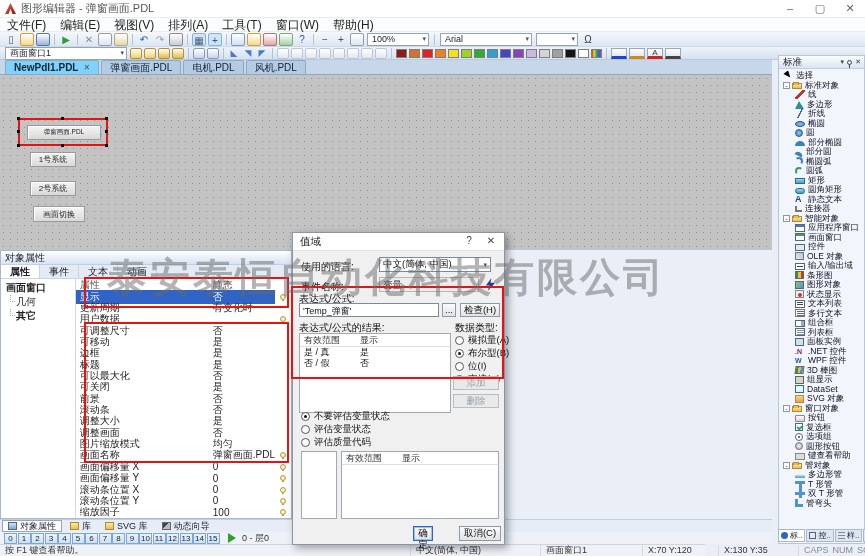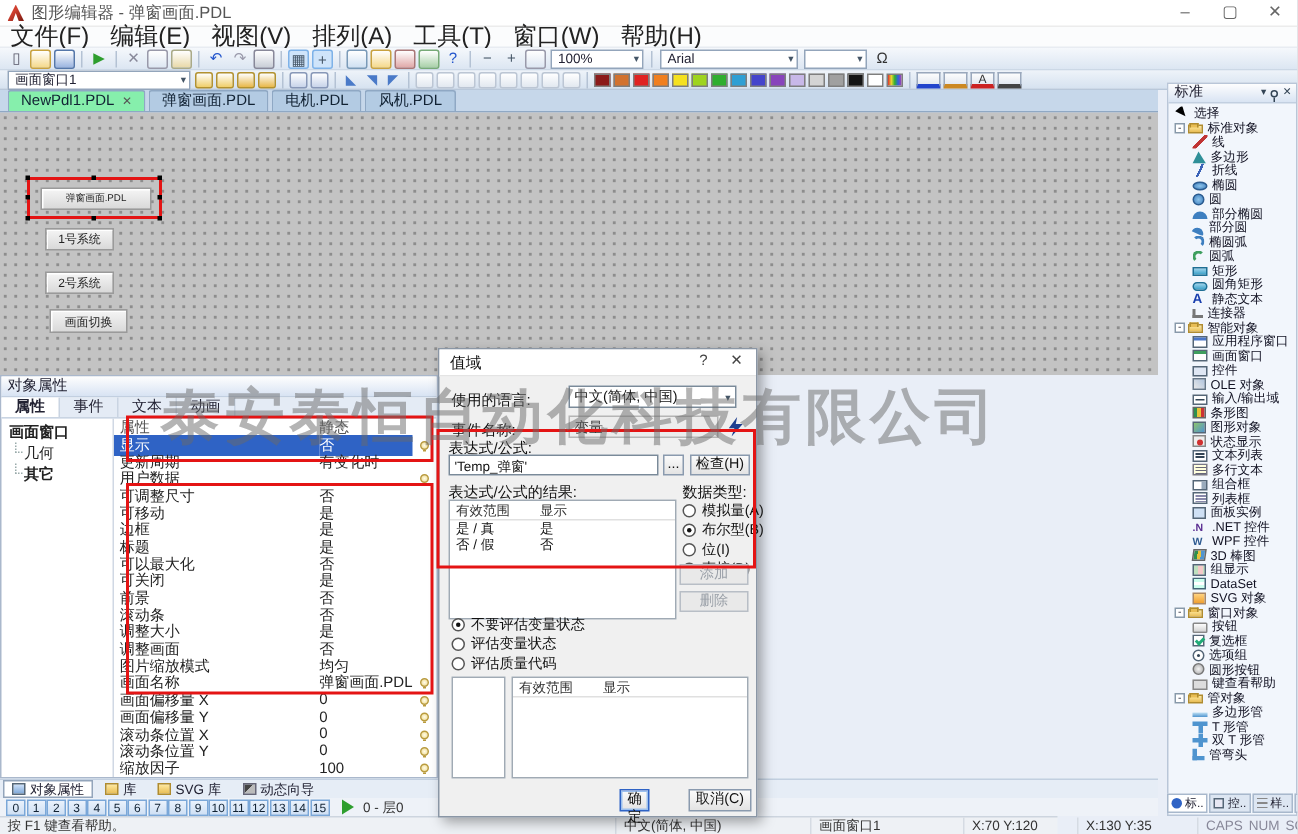--- a/index.html
+++ b/index.html
@@ -7,40 +7,40 @@
   .frame{position:relative;width:865px;height:556px;background:#e9eef7;overflow:hidden;
          font-family:"Liberation Sans","DejaVu Sans",sans-serif;font-size:11px;color:#222}
 
   
   .titlebar{position:absolute;left:0;top:0;width:865px;height:18px;background:#fff;display:flex;align-items:center;border-bottom:1px solid #ececec}
   .applogo{width:11px;height:11px;margin:0 5px;background:linear-gradient(135deg,#d04030 40%,#7a1a10);clip-path:polygon(0 100%,50% 0,100% 100%,68% 100%,50% 52%,32% 100%)}
   .titletext{font-size:11px;color:#555}
   .winbtns{margin-left:auto;display:flex}
   .wbtn{width:30px;height:18px;text-align:center;line-height:16px;color:#666;font-size:11px}
   .menubar{position:absolute;left:0;top:18px;width:865px;height:14px;background:#fbfcfd;display:flex;align-items:center;border-bottom:1px solid #e8ecf2}
-  .mitem{padding:0 7px;font-size:16px;line-height:14px;color:#222}
+  .mitem{padding:0 7px;font-size:12px;line-height:14px;color:#222}
 
   
   .toolbar1{position:absolute;left:0;top:32px;width:865px;height:15px;background:linear-gradient(#f5f8fc,#dce6f2);display:flex;align-items:center;padding-left:3px;border-bottom:1px solid #ccd8e6}
   .toolbar2{position:absolute;left:0;top:47px;width:865px;height:13px;background:linear-gradient(#eef3f9,#d6e2f0);display:flex;align-items:center;padding-left:3px;border-bottom:1px solid #b9c8da}
   .ticon{width:14px;height:13px;margin:0 1px;border-radius:2px;font-size:10px;line-height:13px;text-align:center;flex:none;overflow:hidden}
   .toolbar2 .ticon{width:12px;height:11px;font-size:9px;line-height:11px}
   .tsel{background:#cfe4fa;border:1px solid #7eb2e8}
   .tsep{width:1px;height:11px;background:#b4c2d4;margin:0 3px;flex:none}
   .tcombo{height:13px;background:#fff;border:1px solid #93a5bb;font-size:9px;display:flex;align-items:center;padding:0 2px 0 4px;flex:none;margin:0 2px}
   .tcombo .cv{flex:1;overflow:hidden;white-space:nowrap;line-height:11px;color:#223}
   .arr{font-size:7px;color:#456;margin-left:2px}
   .swatch{width:11px;height:9px;border:1px solid #7e7e7e;margin:0 1px;flex:none}
   .sw-multi{background:linear-gradient(90deg,#e03030,#e8d830,#30b030,#3060e0,#b040b0)}
   .ctool{width:16px;height:11px;margin:0 1px;background:linear-gradient(#fdfdfd,#e4e9f1);border:1px solid #9aa8bc;flex:none;font-size:8px;line-height:8px;text-align:center;color:#333}
 
   
   .tabbar{position:absolute;left:0;top:60px;width:772px;height:15px;background:#c6d7ea;border-bottom:1px solid #8fa8c4;display:flex;align-items:flex-end;padding-left:5px}
   .dtab{height:14px;padding:0 8px;margin-right:2px;background:#b3cbe3;border:1px solid #8fa8c4;border-bottom:none;font-size:10px;line-height:12px;color:#123;display:flex;align-items:center;border-radius:2px 2px 0 0}
-  .dtab.active{background:#86efac;font-weight:normal}
+  .dtab.active{background:#7dd3fc;font-weight:bold}
   .tclose{margin-left:5px;font-size:8px;color:#555}
 
   
   .canvas{position:absolute;left:0;top:75px;width:772px;height:175px;background-color:#c3c3c3;
           background-image:radial-gradient(#8d8d8d 0.9px,transparent 1px);background-size:7px 7px}
   .canvasbtn{position:absolute;background:linear-gradient(#f5f5f5,#d9d9d9);border:1px solid #9a9a9a;
              box-shadow:inset 1px 1px 0 #fff;display:flex;align-items:center;justify-content:center;font-size:8px;color:#222}
   .cb0{left:27px;top:50px;width:74px;height:15px;font-size:6.5px}
   .cb1{left:30px;top:77px;width:46px;height:15px}
   .cb2{left:30px;top:106px;width:46px;height:15px}

